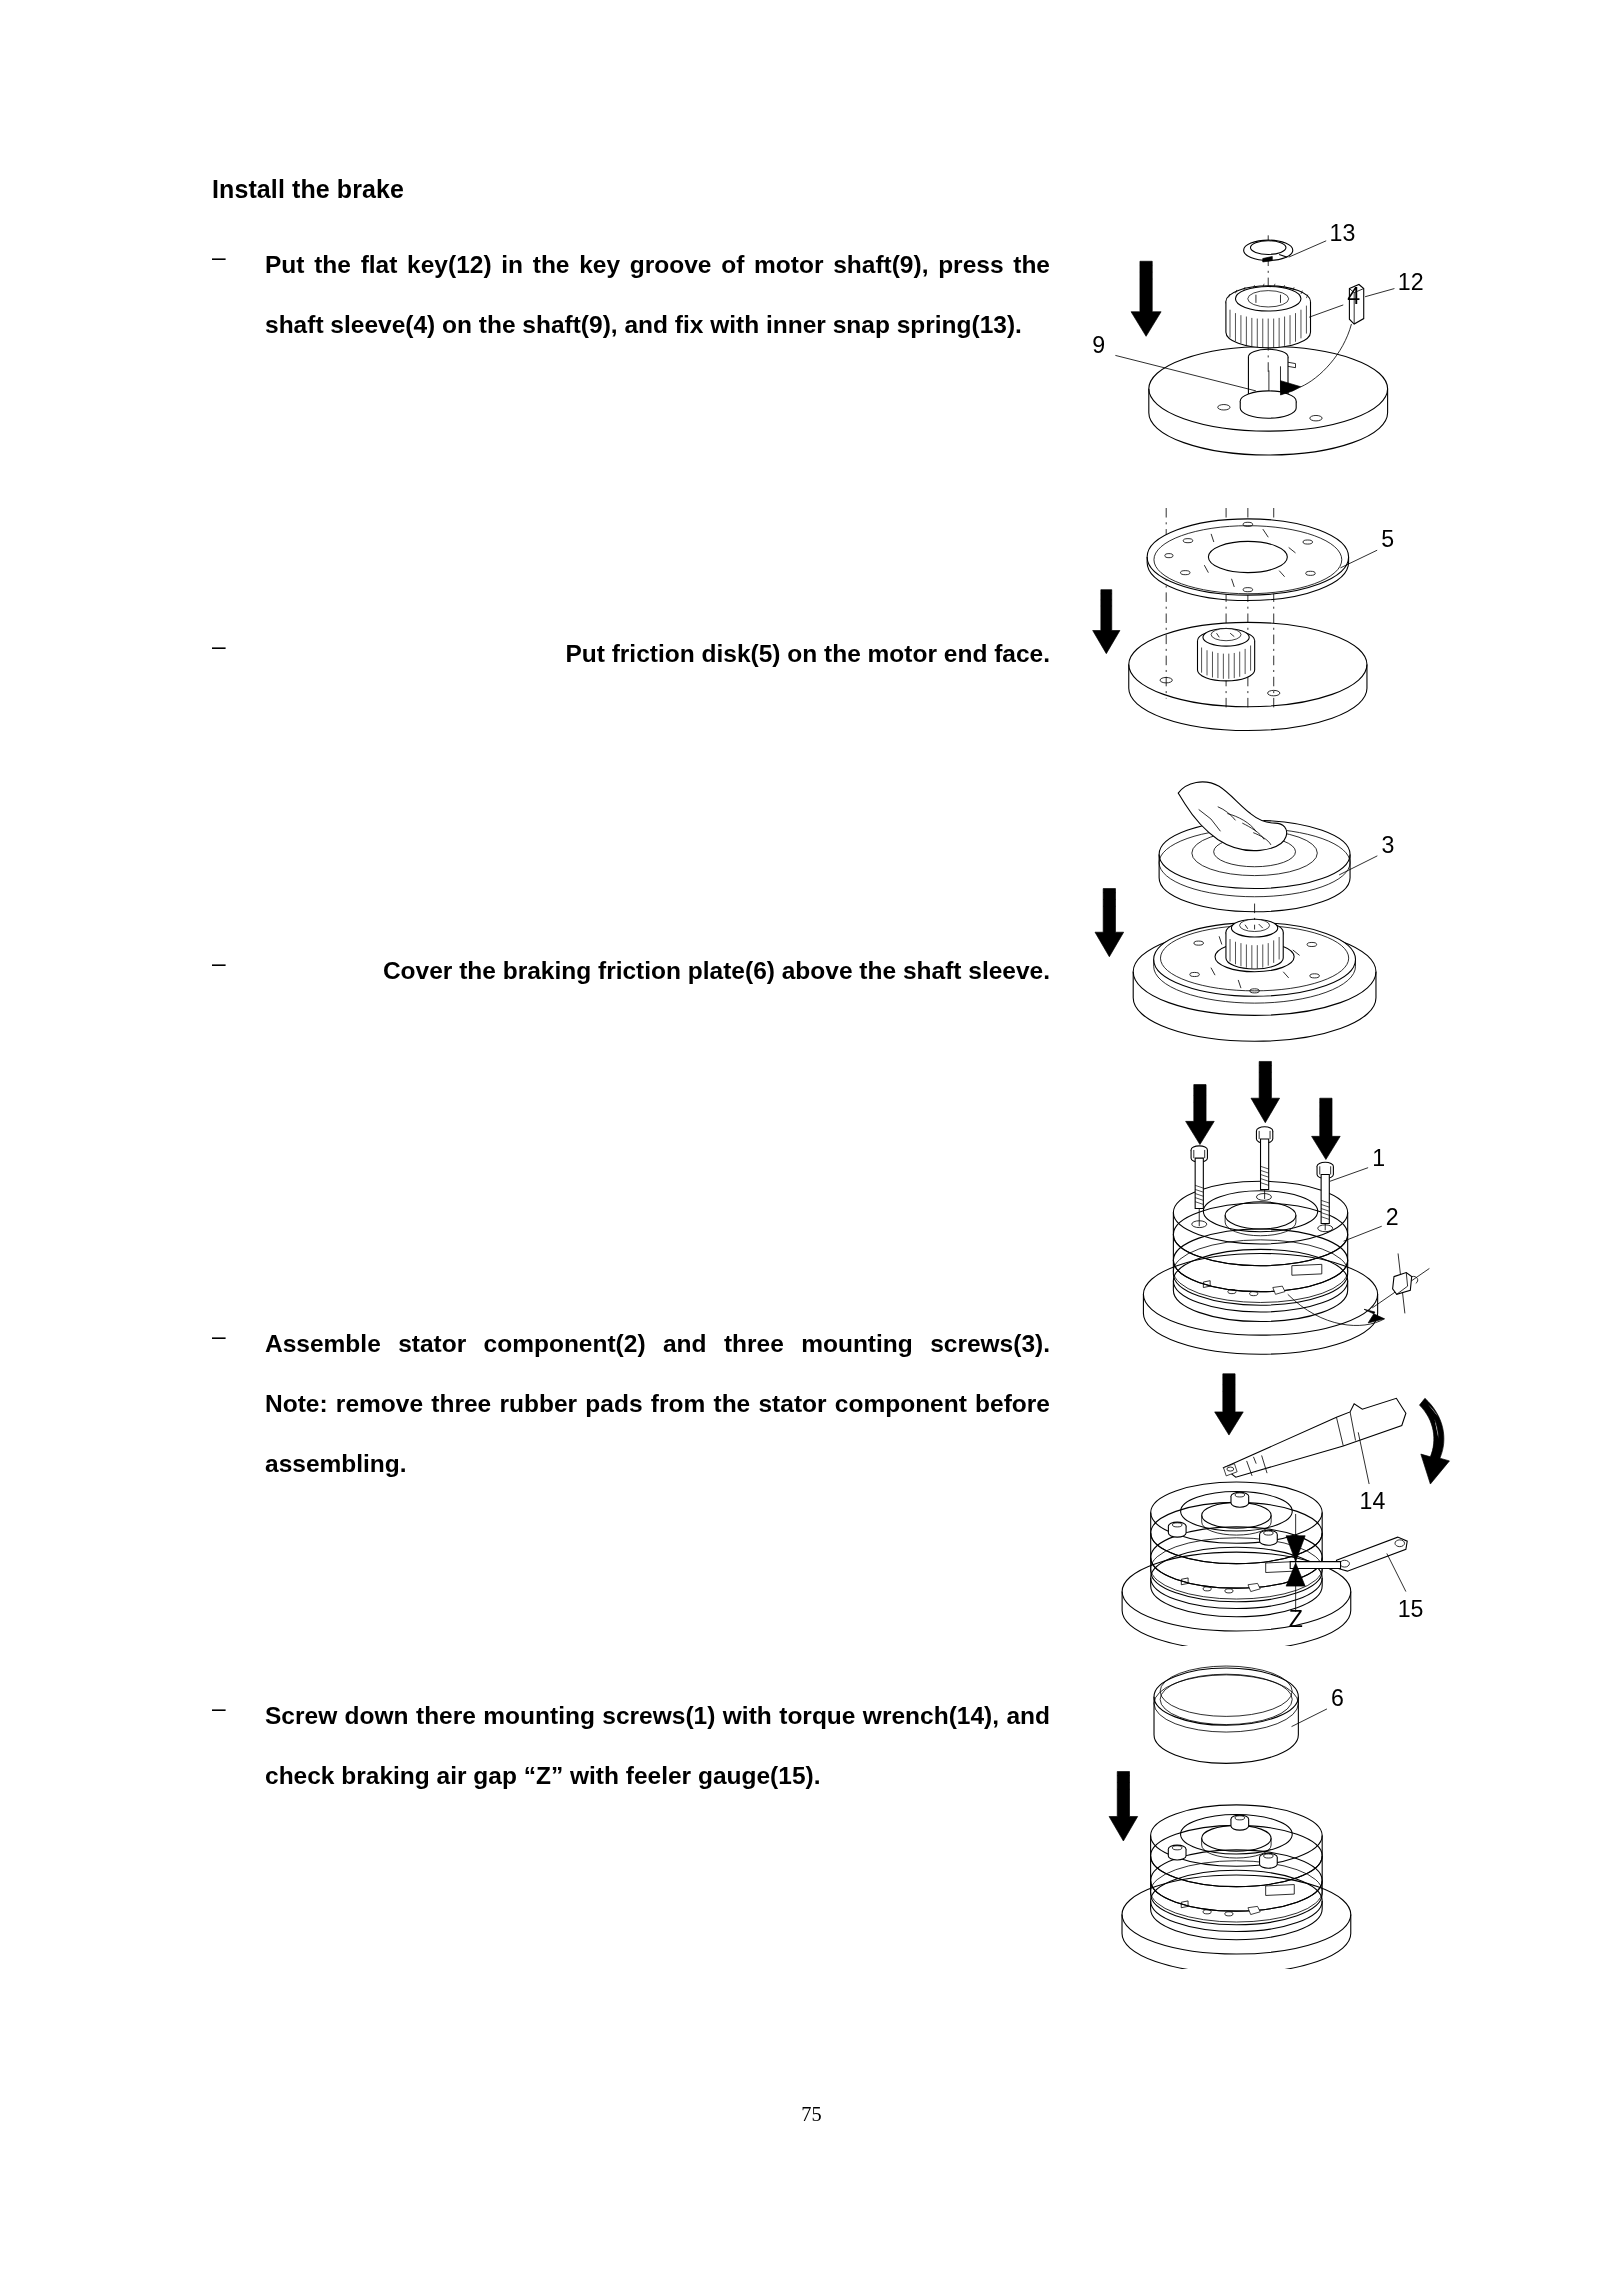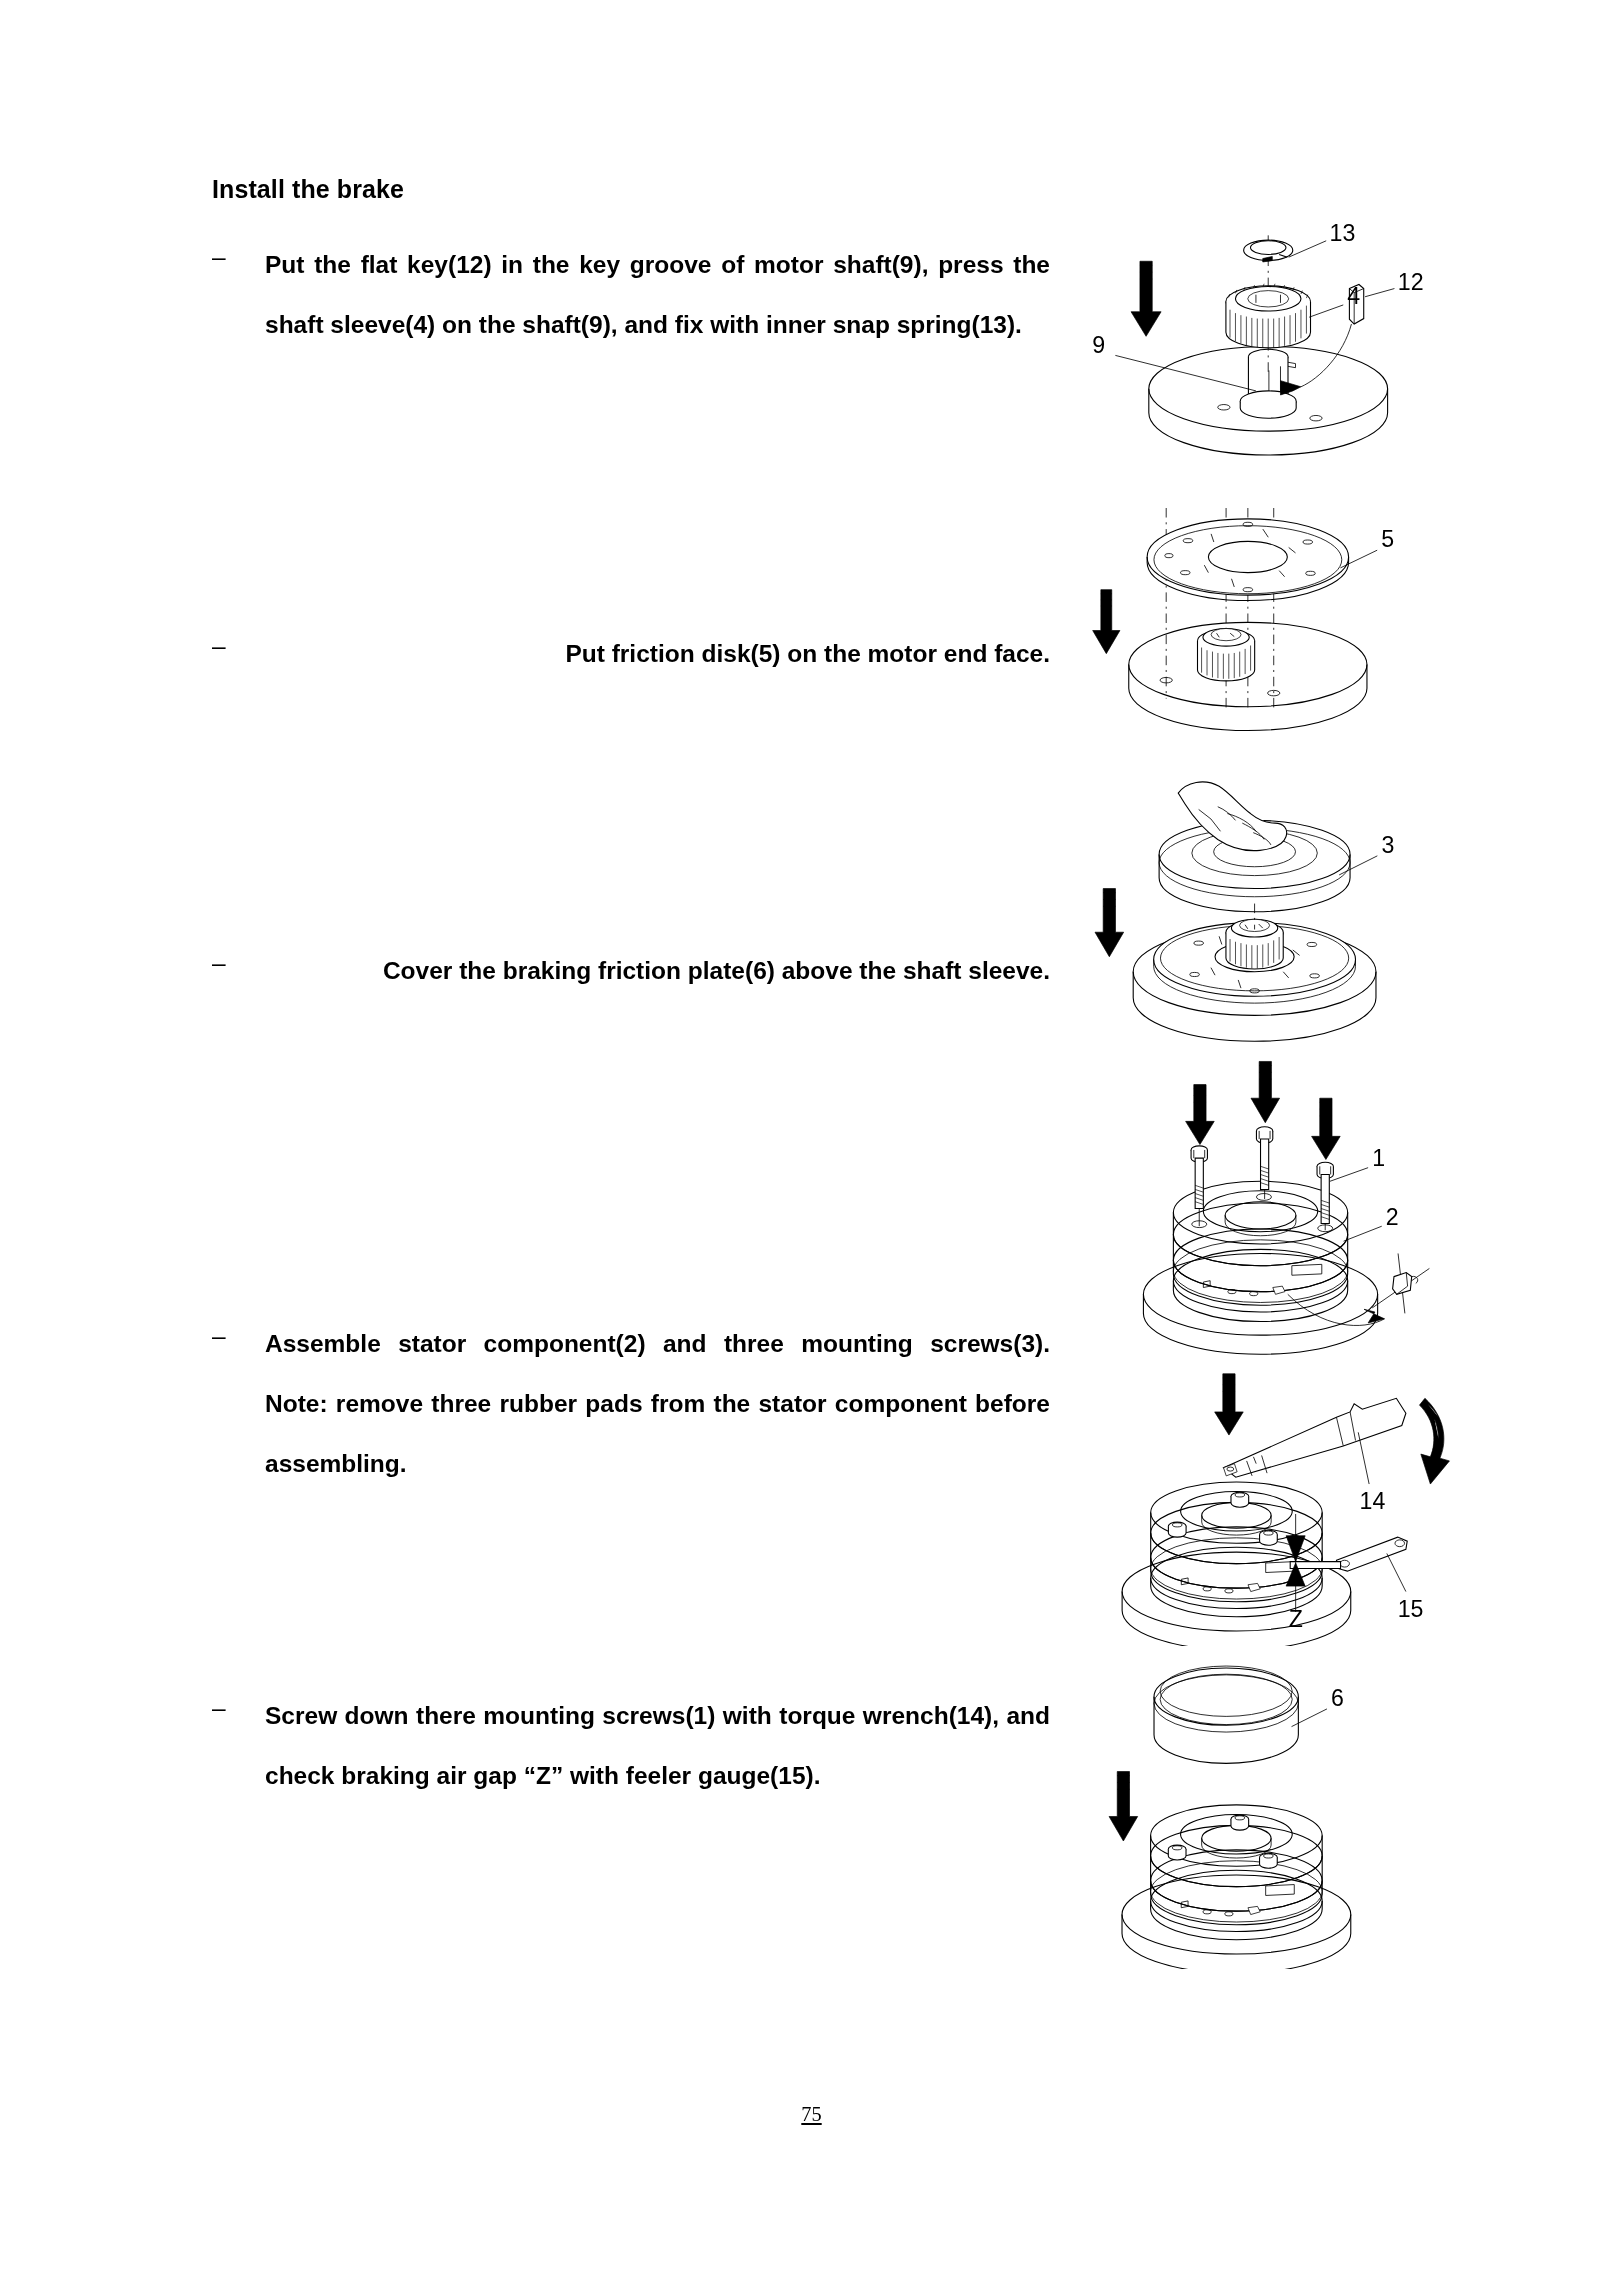--- a/index.html
+++ b/index.html
@@ -94,21 +94,20 @@
   
   .page-number {
     position: absolute;
     left: 0;
     top: 2103px;
     width: 1623px;
     text-align: center;
     font-family: "Liberation Serif", serif;
     font-size: 20.4px;
     color: #000;
-    text-decoration: underline;
   }
 </style>
 </head>
 <body>
 
 <div class="page">
 
   <div class="content">
 
     <h1 class="doc-heading">Install the brake</h1>

